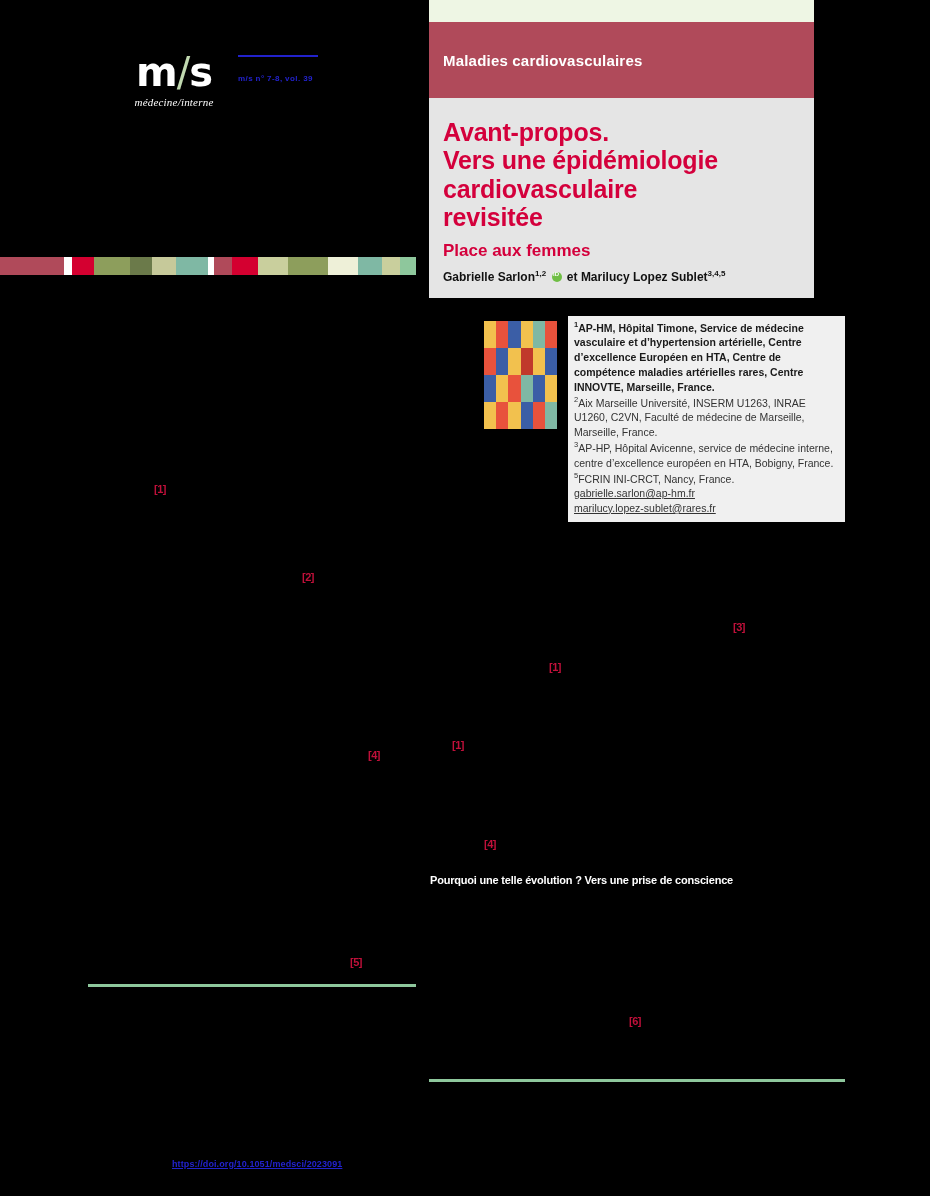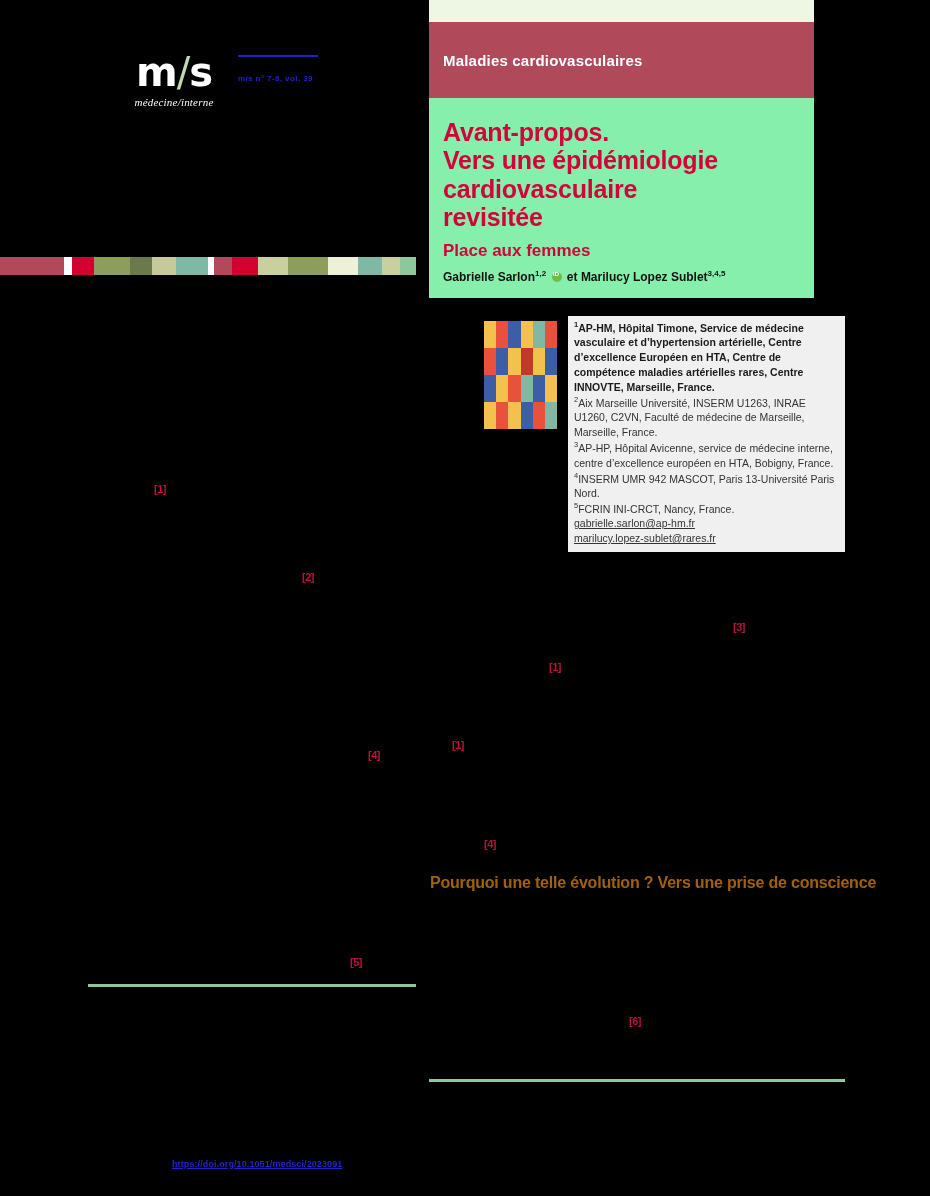--- a/index.html
+++ b/index.html
@@ -86,21 +86,21 @@
     letter-spacing: -0.5px;
     white-space: nowrap;
   }
 
   
   .article-card {
     position: absolute;
     left: 429px;
     top: 0;
     width: 385px;
-    background: #86efac;
+    background: #e5e5e5;
   }
   .card-top-strip {
     height: 22px;
     background: #eef6e4;
   }
   .rubric {
     background: #b04a5a;
     color: #ffffff;
     height: 76px;
     display: flex;
@@ -189,23 +189,23 @@
     flex: 1;
     display: block;
     height: 100%;
   }
 
   
   .section-heading {
     position: absolute;
     left: 430px;
     top: 874px;
-    color: #a16207;
-    font-weight: 700;
-    font-size: 16px;
+    color: #ffffff;
+    font-weight: 700;
+    font-size: 11px;
     letter-spacing: -0.2px;
     white-space: nowrap;
   }
 
   
   .rule-left {
     position: absolute;
     left: 88px;
     top: 984px;
     width: 328px;
@@ -319,21 +319,20 @@
       <i style="background:#3b5ea6"></i>
       <i style="background:#e8523c"></i>
       <i style="background:#7fb8a4"></i>
     </div>
 </div>
 
 <div class="aff-block">
   <p class="aff-first"><sup>1</sup><span>AP-HM, Hôpital Timone, Service de médecine vasculaire et d’hypertension artérielle, Centre d’excellence Européen en HTA, Centre de compétence maladies artérielles rares, Centre INNOVTE, Marseille, France.</span></p>
   <p><sup>2</sup><span>Aix Marseille Université, INSERM U1263, INRAE U1260, C2VN, Faculté de médecine de Marseille, Marseille, France.</span></p>
   <p><sup>3</sup><span>AP-HP, Hôpital Avicenne, service de médecine interne, centre d’excellence européen en HTA, Bobigny, France.</span></p>
-  <p><sup>4</sup><span>INSERM UMR 942 MASCOT, Paris 13-Université Paris Nord.</span></p>
   <p><sup>5</sup><span>FCRIN INI-CRCT, Nancy, France.</span></p>
   <a class="aff-mail" href="#">gabrielle.sarlon@ap-hm.fr</a>
   <a class="aff-mail" href="#">marilucy.lopez-sublet@rares.fr</a>
 </div>
 
 <div class="section-heading">Pourquoi une telle évolution ? Vers une prise de conscience</div>
 
 <div id="refmarks">
     <div class="refmark" style="left: 154px; top: 483px;">[1]</div>
     <div class="refmark" style="left: 302px; top: 571px;">[2]</div>

